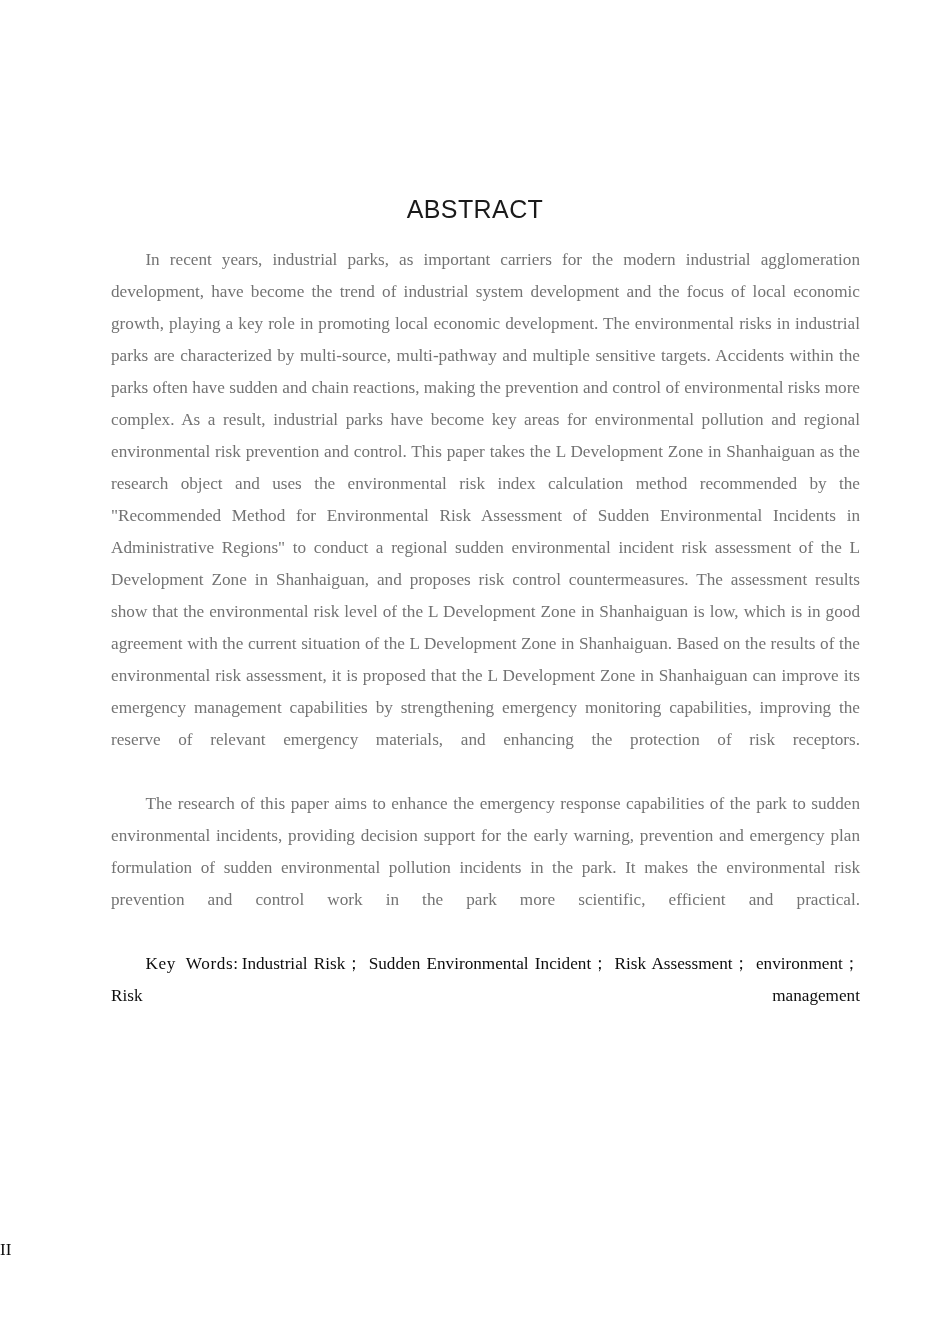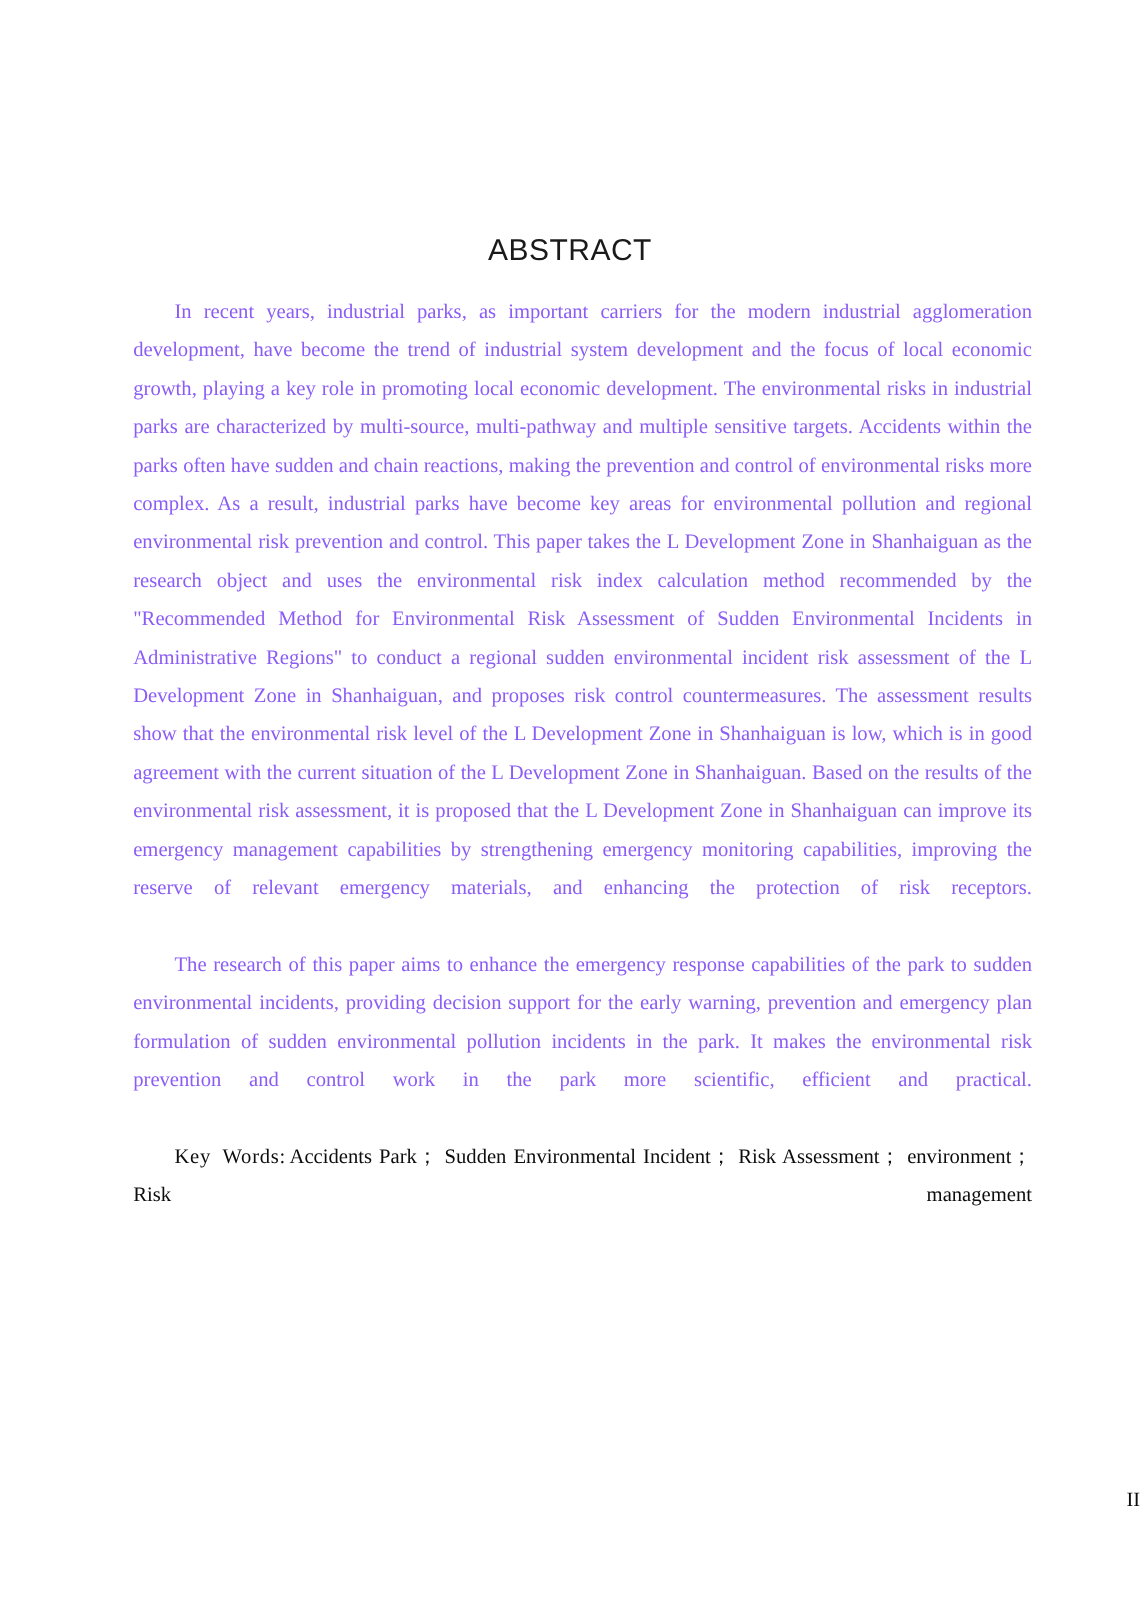--- a/index.html
+++ b/index.html
@@ -47,21 +47,21 @@
     width: 749px;
   }
 
   .para {
     margin: 0;
     font-size: 17.2px;
     line-height: 32px;
     text-align: justify;
     text-justify: inter-word;
     text-indent: 2em;
-    color: #8b5cf6;
+    color: #737373;
     hyphens: none;
     word-spacing: 0.1px;
   }
 
   
   .para:after {
     content: "";
     display: inline-block;
     width: 100%;
   }
@@ -92,38 +92,38 @@
   .kw-body {
     word-spacing: 0.5px;
   }
 
   
   .page-number {
     position: absolute;
     left: 0;
     top: 1238px;
     width: 950px;
-    text-align: right;
+    text-align: left;
     font-size: 17px;
     line-height: 24px;
     color: #0d0d0d;
   }
 </style>
 </head>
 <body>
 
 <div class="page">
 
   <h1 class="doc-title">ABSTRACT</h1>
 
   <div class="body-column">
 
     <p class="para">In recent years, industrial parks, as important carriers for the modern industrial agglomeration development, have become the trend of industrial system development and the focus of local economic growth, playing a key role in promoting local economic development. The environmental risks in industrial parks are characterized by multi-source, multi-pathway and multiple sensitive targets. Accidents within the parks often have sudden and chain reactions, making the prevention and control of environmental risks more complex. As a result, industrial parks have become key areas for environmental pollution and regional environmental risk prevention and control. This paper takes the L Development Zone in Shanhaiguan as the research object and uses the environmental risk index calculation method recommended by the "Recommended Method for Environmental Risk Assessment of Sudden Environmental Incidents in Administrative Regions" to conduct a regional sudden environmental incident risk assessment of the L Development Zone in Shanhaiguan, and proposes risk control countermeasures. The assessment results show that the environmental risk level of the L Development Zone in Shanhaiguan is low, which is in good agreement with the current situation of the L Development Zone in Shanhaiguan. Based on the results of the environmental risk assessment, it is proposed that the L Development Zone in Shanhaiguan can improve its emergency management capabilities by strengthening emergency monitoring capabilities, improving the reserve of relevant emergency materials, and enhancing the protection of risk receptors.</p>
 
     <p class="para">The research of this paper aims to enhance the emergency response capabilities of the park to sudden environmental incidents, providing decision support for the early warning, prevention and emergency plan formulation of sudden environmental pollution incidents in the park. It makes the environmental risk prevention and control work in the park more scientific, efficient and practical.</p>
 
-    <p class="keywords"><span class="kw-label">Key Words:</span><span class="kw-body">Accidents Park； Sudden Environmental Incident； Risk Assessment； environment；Risk management</span></p>
+    <p class="keywords"><span class="kw-label">Key Words:</span><span class="kw-body">Industrial Risk； Sudden Environmental Incident； Risk Assessment； environment；Risk management</span></p>
 
   </div>
 
   <div class="page-number">II</div>
 
 </div>
 
 </body></html>

